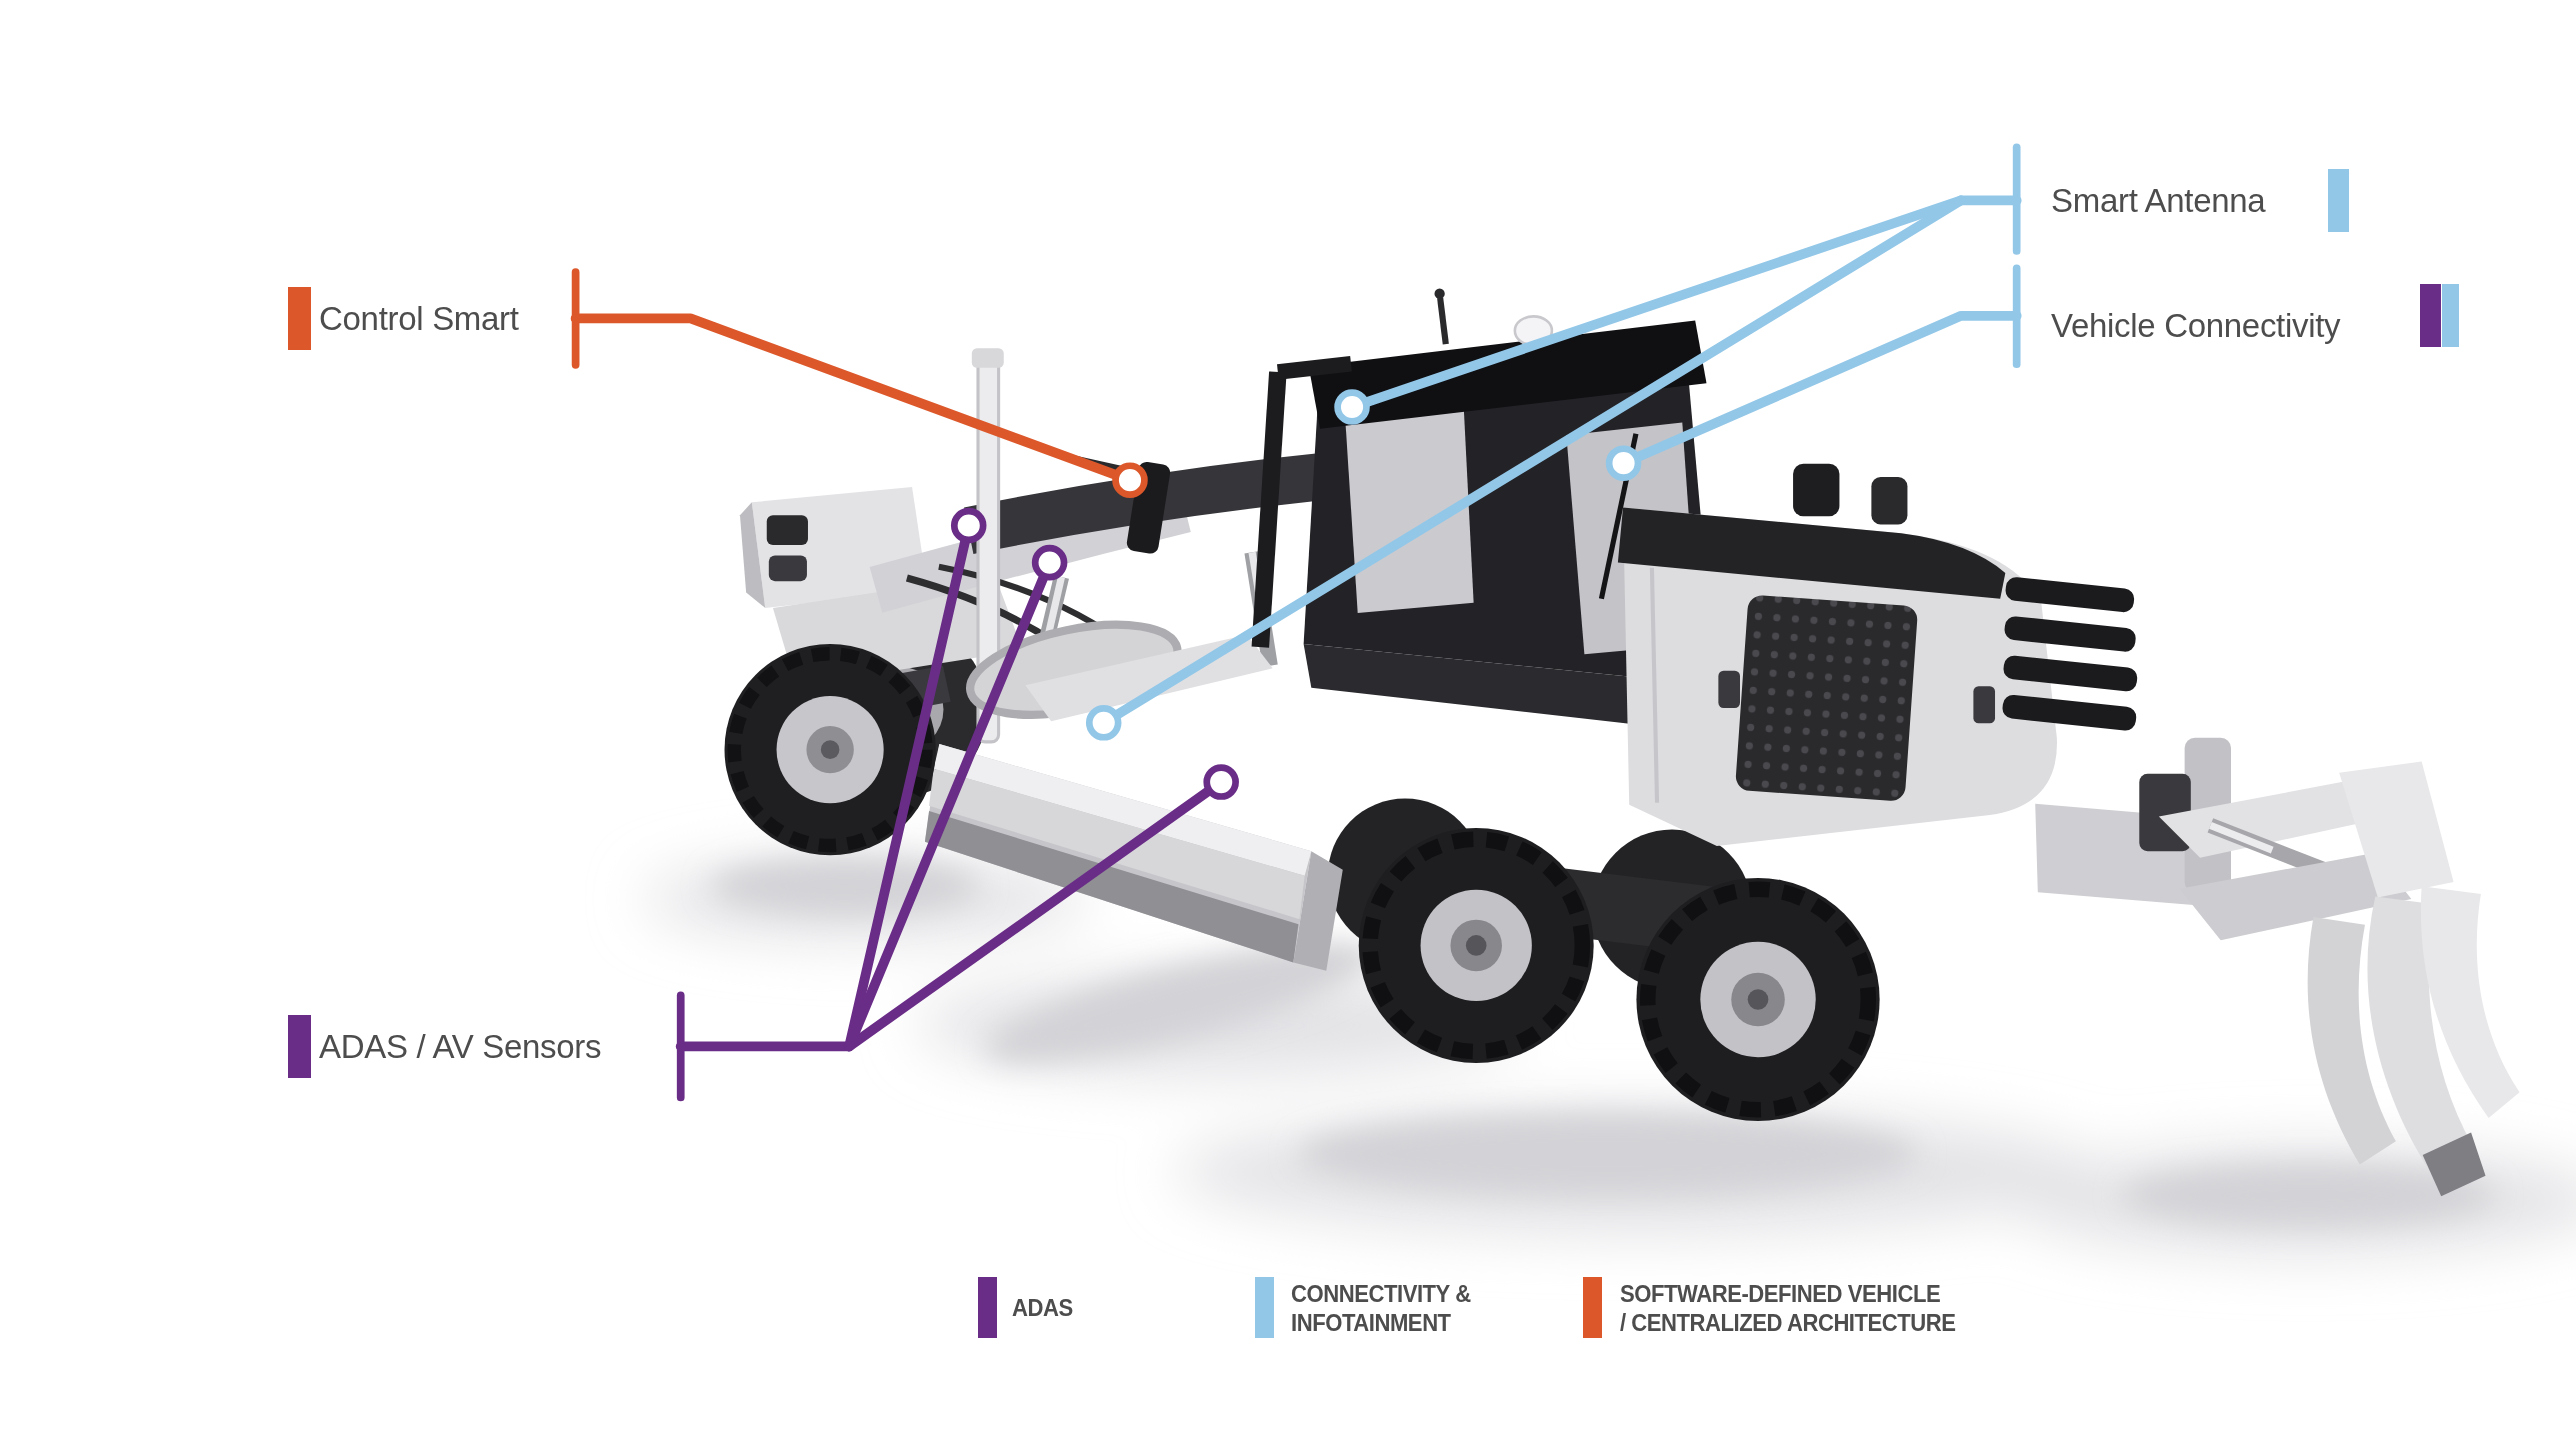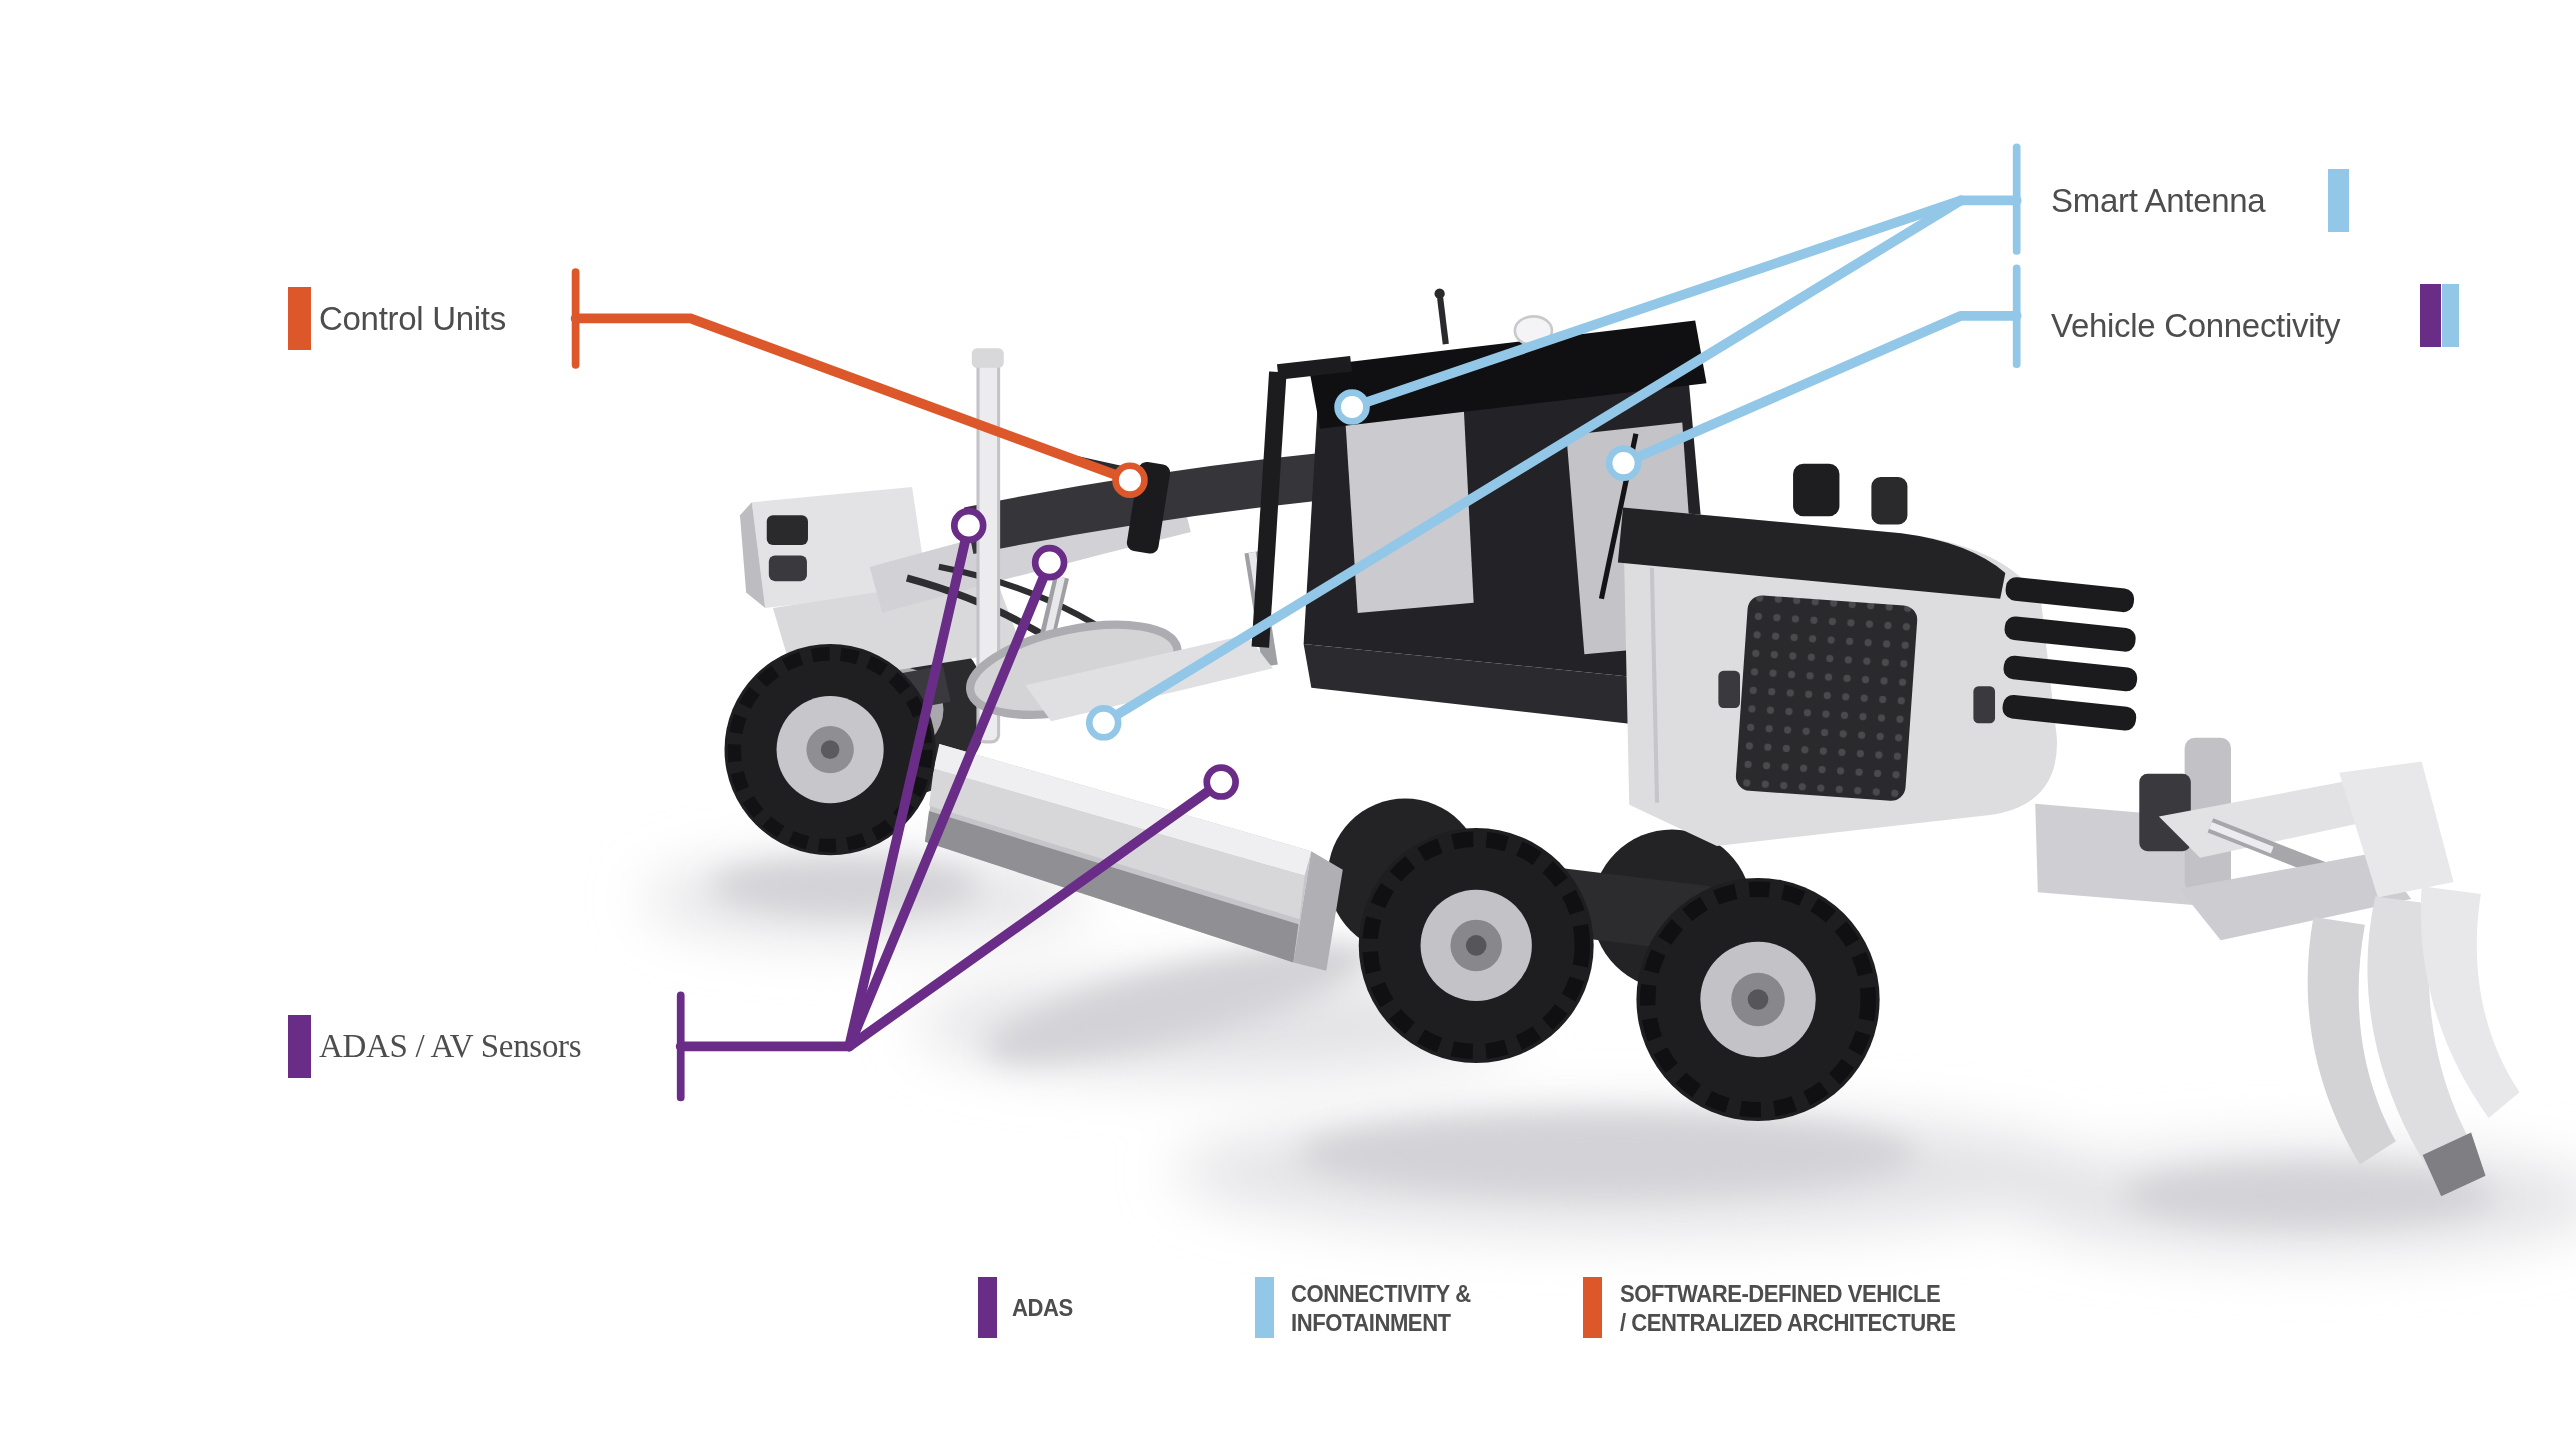--- a/index.html
+++ b/index.html
@@ -199,31 +199,31 @@
       <circle class="marker stroke-adas" cx="1880" cy="1020" r="28"></circle>
       <circle class="marker stroke-adas" cx="2037" cy="1092" r="28"></circle>
       <circle class="marker stroke-adas" cx="2370" cy="1518" r="28"></circle>
       <circle class="marker stroke-conn" cx="2624" cy="790" r="28"></circle>
       <circle class="marker stroke-conn" cx="2142" cy="1403" r="28"></circle>
       <circle class="marker stroke-conn" cx="3151" cy="899" r="28"></circle>
     </g>
   </svg>
 
   <span class="cbar bar-sdv" style="left:288px;top:287px;width:23px;height:63px;"></span>
-  <div class="ltxt vcenter" style="left:319px;top:286px;height:65px;">Control Units</div>
+  <div class="ltxt vcenter" style="left:319px;top:286px;height:65px;">Control Smart</div>
 
   <div class="ltxt vcenter" style="left:2051px;top:169px;height:63px;text-align:center;">Smart Antenna</div>
   <span class="cbar bar-conn" style="left:2328px;top:169px;width:20.6px;height:63px;"></span>
 
   <div class="ltxt vcenter" style="left:2051px;top:294px;height:63px;">Vehicle Connectivity</div>
   <span class="cbar bar-adas" style="left:2420px;top:284px;width:20.6px;height:63px;"></span>
   <span class="cbar bar-conn" style="left:2442px;top:284px;width:16.5px;height:63px;"></span>
 
   <span class="cbar bar-adas" style="left:288px;top:1015px;width:23px;height:63px;"></span>
-  <div class="ltxt vcenter" style="left:319px;top:1014px;height:65px;font-family:Liberation Serif, serif;">ADAS / AV Sensors</div>
+  <div class="ltxt vcenter" style="left:319px;top:1014px;height:65px;">ADAS / AV Sensors</div>
 
   <div>
     <span class="cbar bar-adas" style="left:978px;top:1277px;width:18.5px;height:61px;"></span>
     <div class="legtxt vcenter" style="left:1012px;top:1277px;height:61px;">ADAS</div>
 
     <span class="cbar bar-conn" style="left:1255px;top:1277px;width:18.5px;height:61px;"></span>
     <div class="legtxt leg2" style="left:1291px;top:1274px;height:67px;">
       <div>CONNECTIVITY &amp;</div>
       <div>INFOTAINMENT</div>
     </div>

